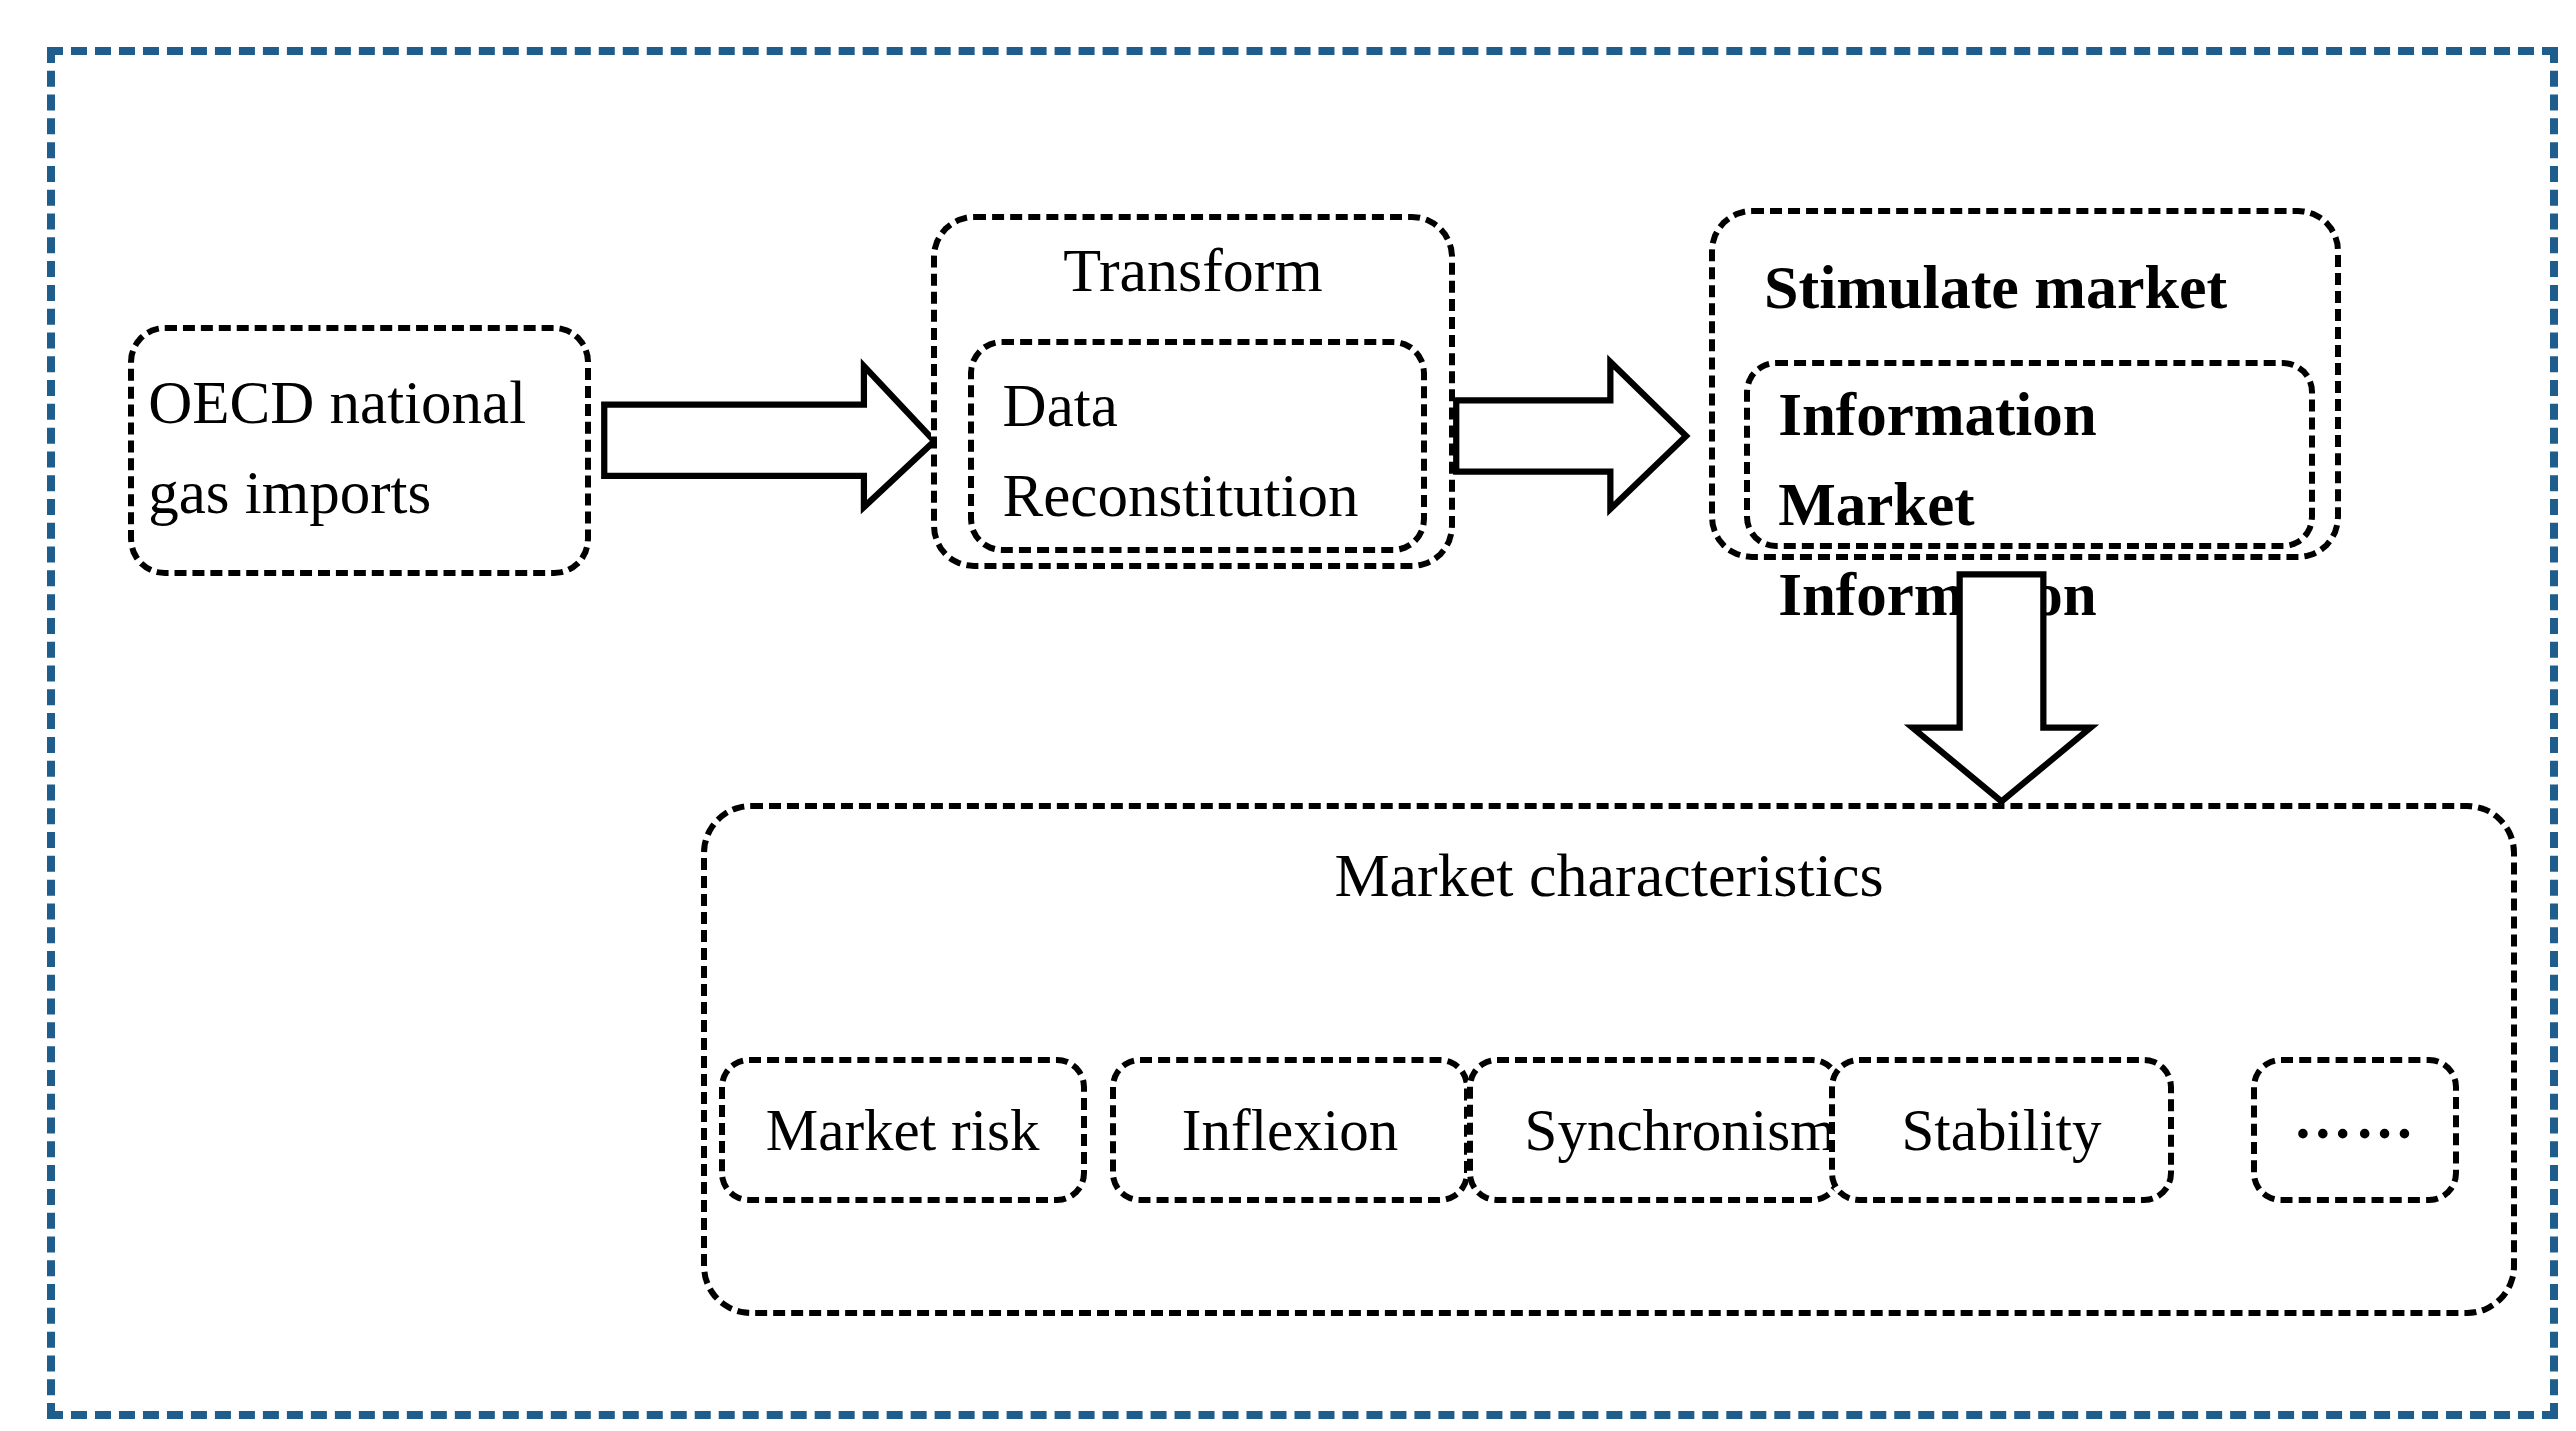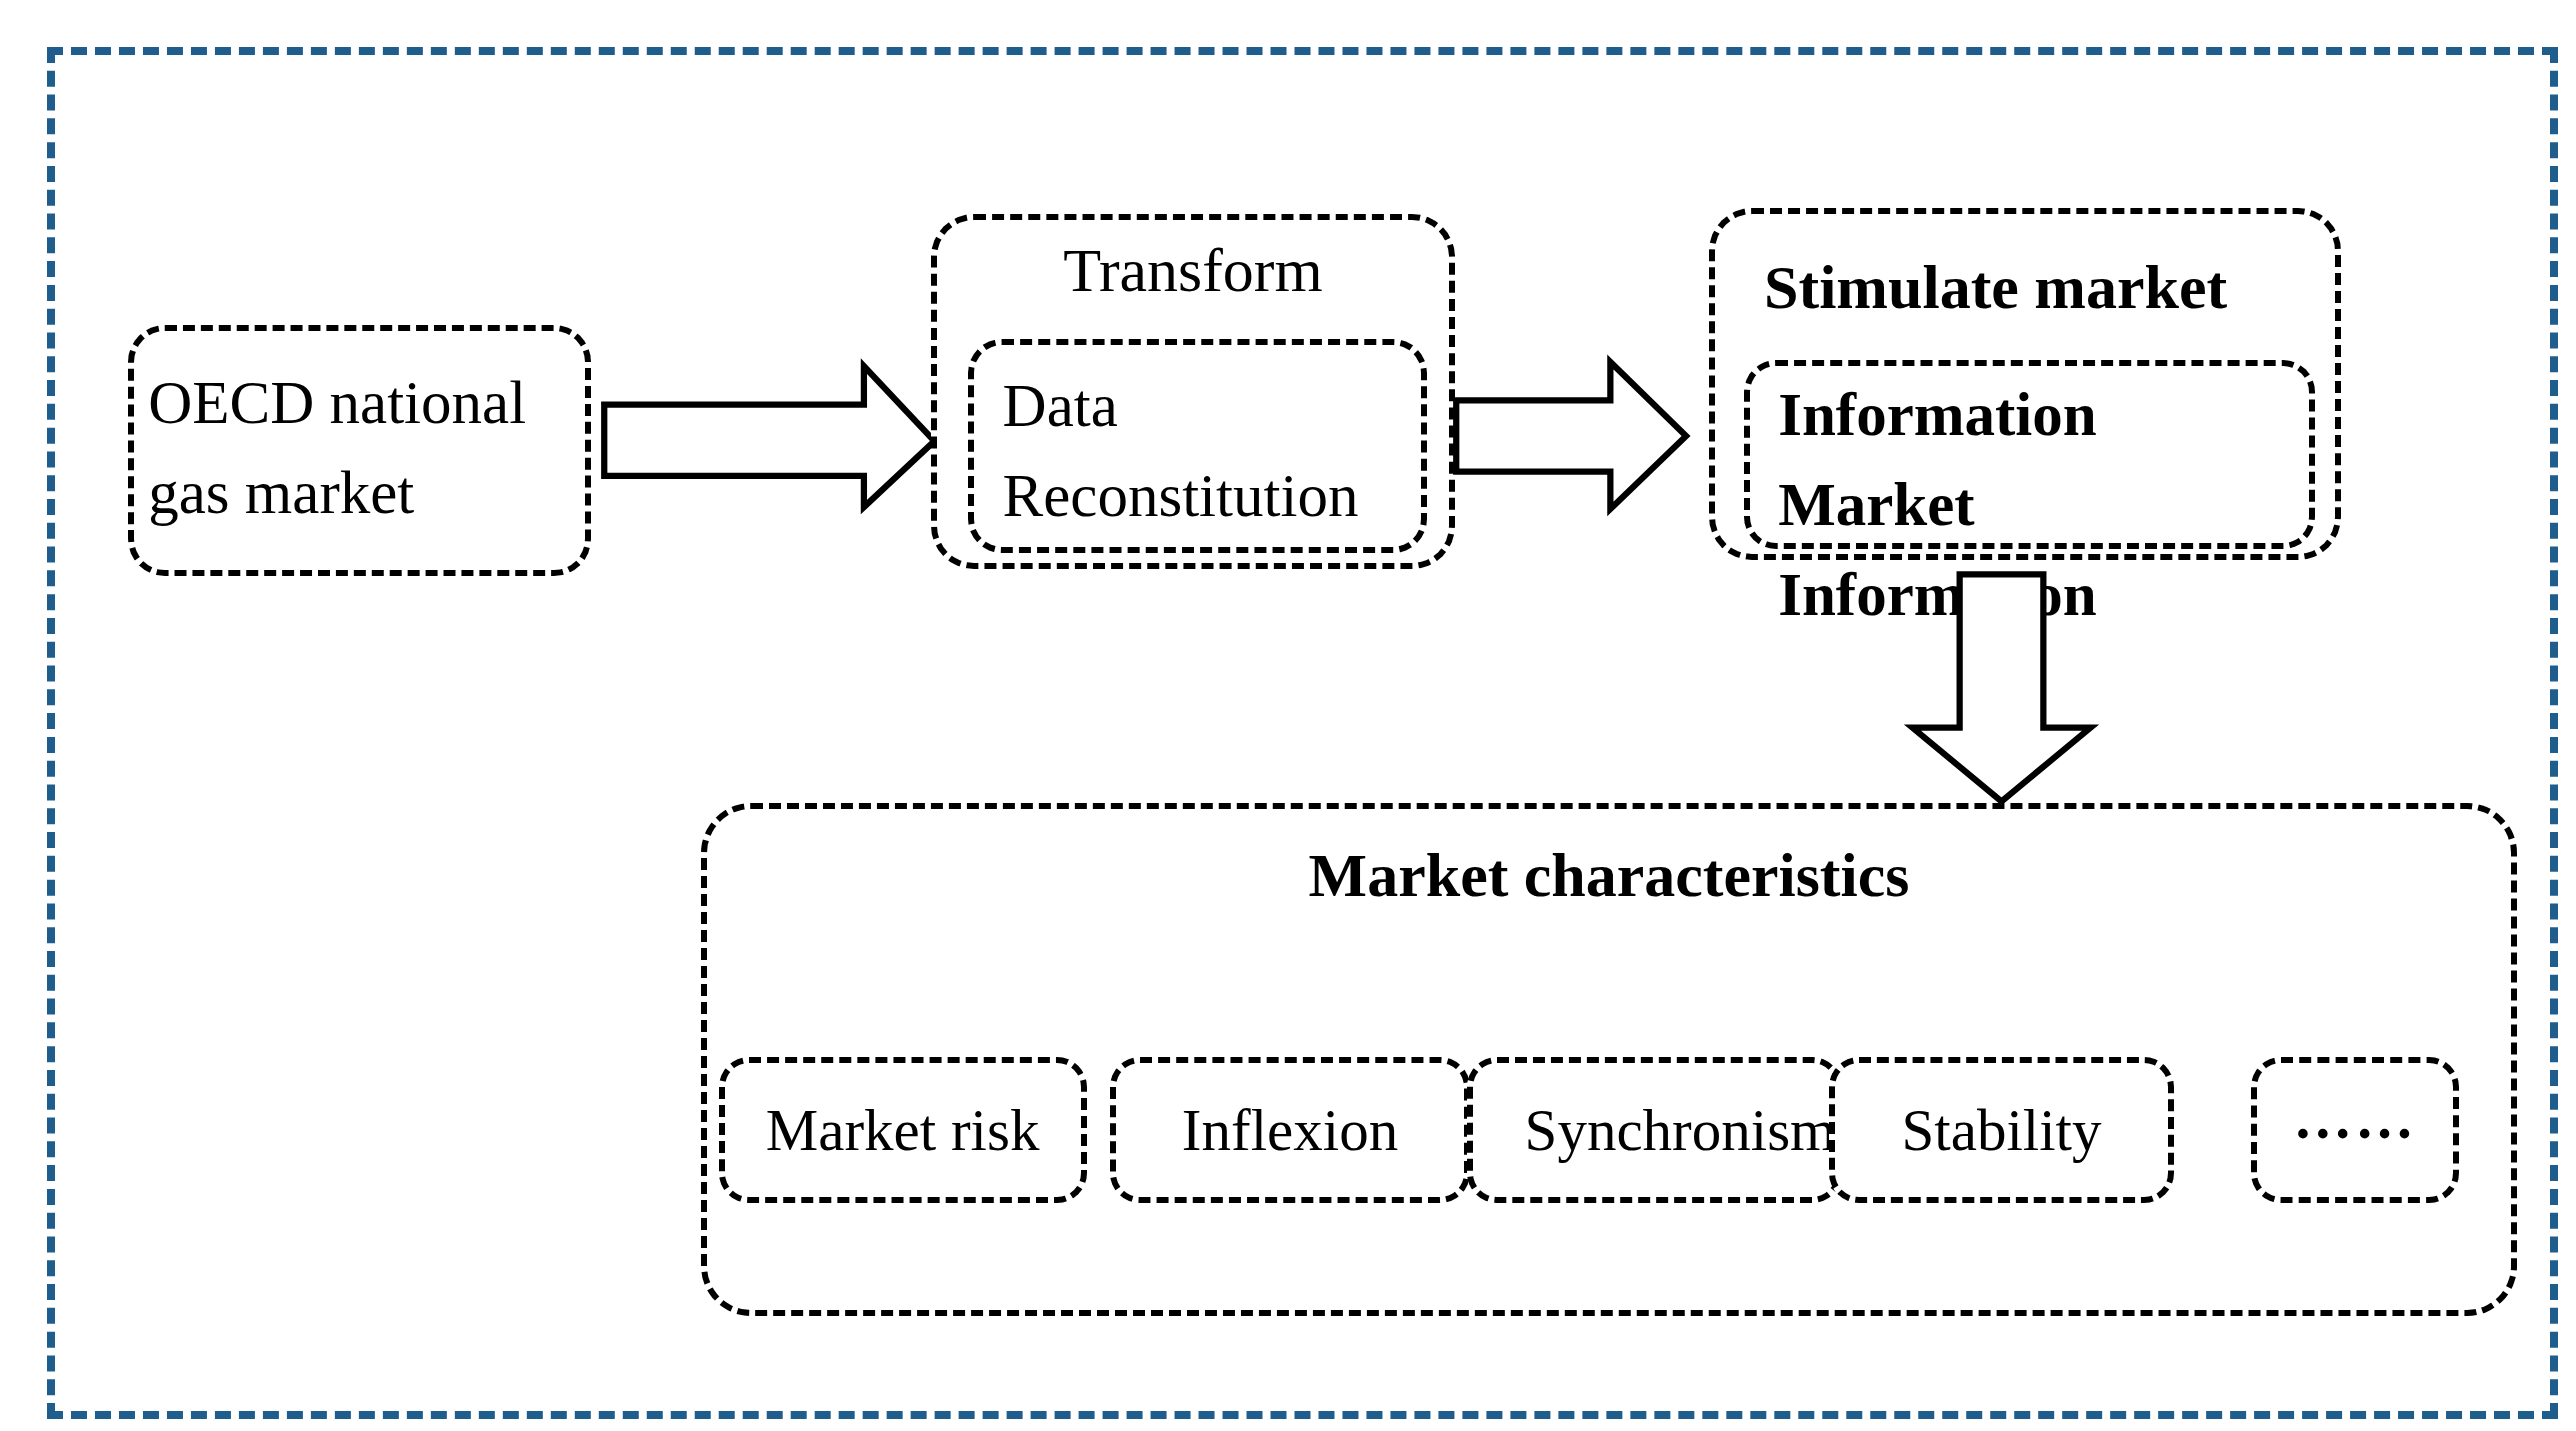--- a/index.html
+++ b/index.html
@@ -73,21 +73,21 @@
     text-align-last:left;
   }
 
   .market{
     left:701px;top:803px;width:1816px;height:513px;
     border-radius:50px;
   }
   .market-title{
     left:0;top:0;width:100%;
     padding-top:25px;text-align:center;
-    font-size:62px;line-height:82px;font-weight:bold;
+    font-size:62px;line-height:82px;
   }
   .chip{
     top:248px;height:146px;
     border-radius:30px;
     display:flex;align-items:center;justify-content:center;
     font-size:59px;line-height:1;
   }
   .chip-1{left:11.6px;width:368px;}
   .chip-2{left:403px;width:360px;}
   .chip-3{left:760px;width:375px;justify-content:flex-end;}
@@ -103,21 +103,21 @@
   .arrow-shape{fill:#ffffff;stroke:var(--line-black);stroke-width:7;stroke-linejoin:miter;}
 </style>
 </head>
 <body>
 
 <div class="canvas">
 
   <div class="abs frame"></div>
 
   <div class="abs dbox oecd">
-    <span>OECD national gas market</span>
+    <span>OECD national gas imports</span>
   </div>
 
   <svg class="arrow-svg" style="left:598px;top:357px;" width="348" height="170" viewBox="0 0 390 190">
     <polygon class="arrow-shape" points="7,53 298,53 298,10 377,94 298,168 298,133 7,133"></polygon>
   </svg>
 
   <div class="abs dbox transform">
     <div class="abs dbox databox">
       <span>Data Reconstitution</span>
     </div>

